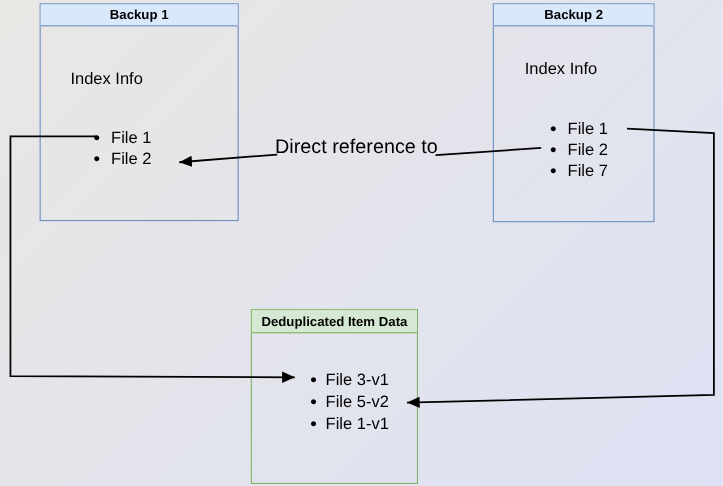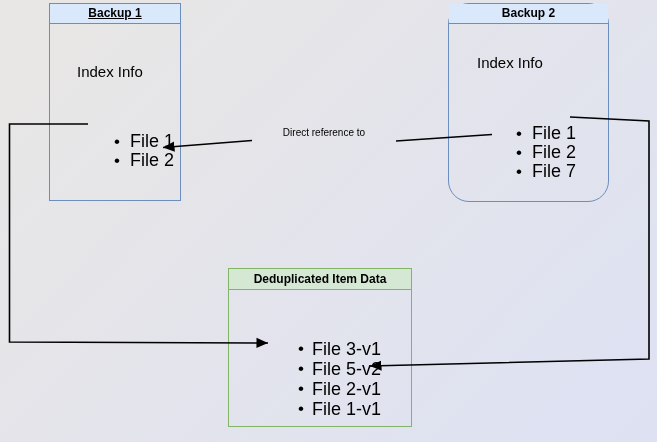--- a/index.html
+++ b/index.html
@@ -33,23 +33,23 @@
   .green .node-header { background: var(--green-fill, #d5e8d4); border-color: var(--green-border, #82b366); height: 21px; line-height: 20px; }
 
   .node-subtitle {
     position: absolute;
     font-size: 15px;
     white-space: nowrap;
   }
 
   ul.file-list {
     position: absolute;
-    margin: 16px; padding: 0;
+    margin: 0; padding: 0;
     list-style: none;
-    font-size: 18px;
+    font-size: 15px;
   }
   ul.file-list li {
     position: relative;
     padding-left: 16px;
     line-height: 19px;
     white-space: nowrap;
   }
   .green ul.file-list li { line-height: 20px; padding-left: 14px; }
   ul.file-list li::before {
     content: "\2022";
@@ -57,21 +57,21 @@
     left: 0; top: 0;
     font-size: 17px;
   }
 
   
   .annotation {
     position: absolute;
     left: 243px; top: 124px;
     width: 162px;
     text-align: center;
-    font-size: 10px;
+    font-size: 18px;
     line-height: 18px;
     white-space: nowrap;
   }
 
   
   svg.arrows {
     position: absolute;
     inset: 0;
     z-index: 5;
     pointer-events: none;
@@ -80,45 +80,44 @@
     fill: none;
     stroke: var(--arrow, #000);
     stroke-width: 1.6;
   }
 </style>
 </head>
 <body>
 
 <div class="canvas">
 
-  <div class="node blue" style="left:49px; top:3px; width:132px; height:198px;text-decoration:underline;">
+  <div class="node blue" style="left:36px; top:3px; width:181px; height:198px;">
     <div class="node-header">Backup 1</div>
     <div class="node-subtitle" style="left:27px; top:59px;">Index Info</div>
     <ul class="file-list" style="left:48px; top:112px;">
       <li>File 1</li>
       <li>File 2</li>
     </ul>
   </div>
 
-  <div class="node blue" style="left:448px; top:3px; width:161px; height:199px;border-radius:21px;">
+  <div class="node blue" style="left:448px; top:3px; width:147px; height:199px;">
     <div class="node-header">Backup 2</div>
     <div class="node-subtitle" style="left:28px; top:50px;">Index Info</div>
     <ul class="file-list" style="left:51px; top:104px;">
       <li>File 1</li>
       <li>File 2</li>
       <li>File 7</li>
     </ul>
   </div>
 
-  <div class="node green" style="left:228px; top:268px; width:184px; height:159px;">
+  <div class="node green" style="left:228px; top:281px; width:152px; height:159px;">
     <div class="node-header">Deduplicated Item Data</div>
     <ul class="file-list" style="left:53px; top:54px;">
       <li>File 3-v1</li>
       <li>File 5-v2</li>
-      <li>File 2-v1</li>
       <li>File 1-v1</li>
     </ul>
   </div>
 
   <div class="annotation">
     <div>Direct reference to</div>
   </div>
 
   <svg class="arrows" width="657" height="442" viewBox="0 0 657 442" xmlns="http://www.w3.org/2000/svg">
     <defs>

